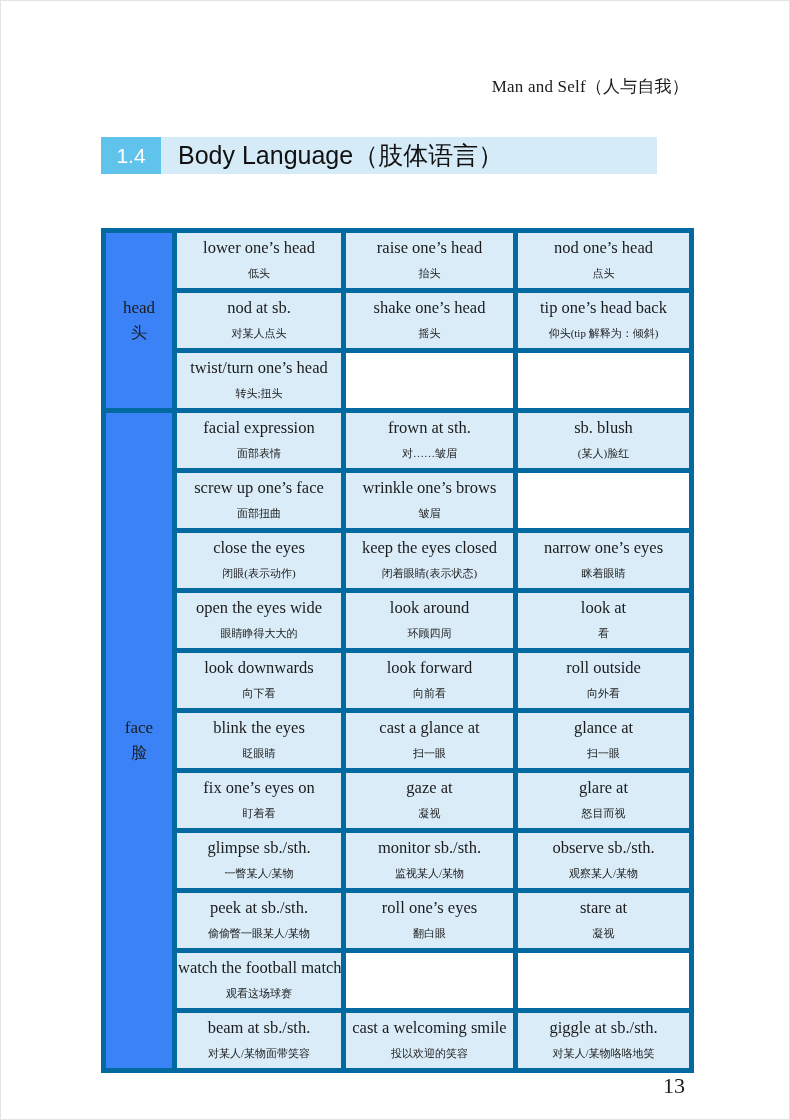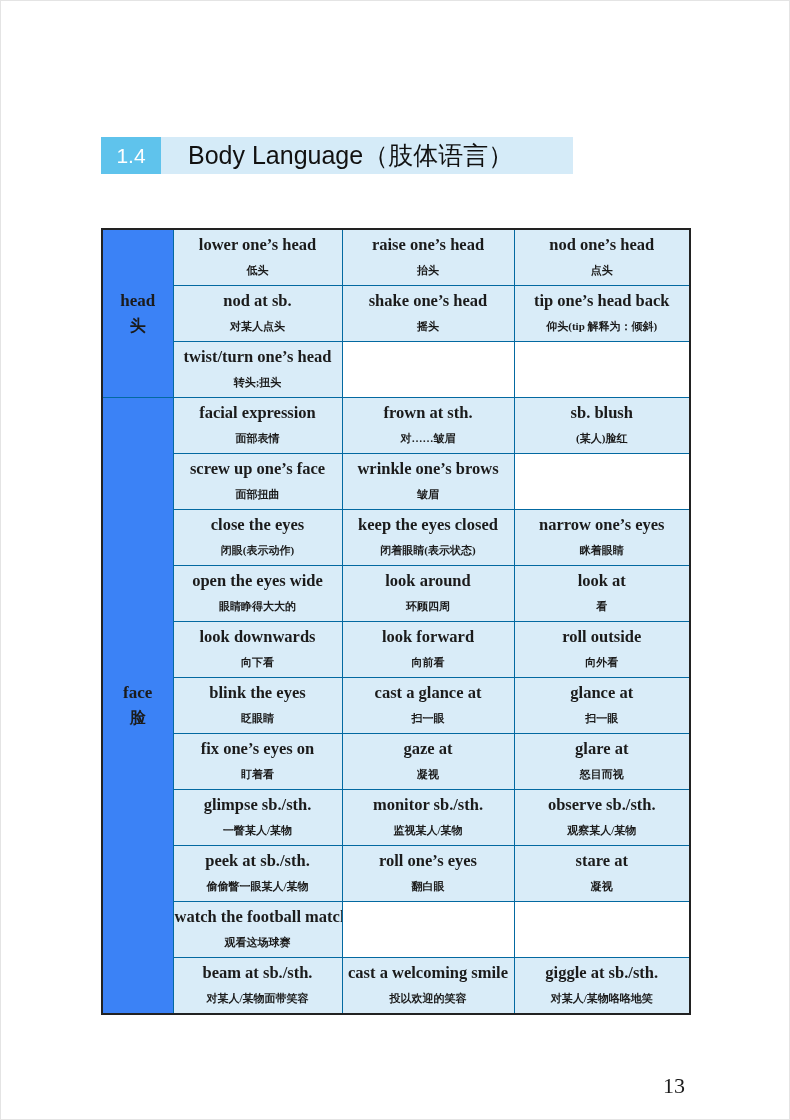--- a/index.html
+++ b/index.html
@@ -22,21 +22,21 @@
     position: absolute;
     top: 74px;
     right: 100px;
     font-size: 17px;
     letter-spacing: 0.2px;
   }
   .section-bar {
     position: absolute;
     left: 100px;
     top: 136px;
-    width: 472px;
+    width: 556px;
     height: 37px;
     background: var(--bar-blue, #d5ebf8);
     display: flex;
     align-items: center;
   }
   .section-num {
     width: 60px;
     height: 37px;
     background: var(--accent-blue, #5fc3ec);
     color: #ffffff;
@@ -44,48 +44,47 @@
     font-size: 21px;
     display: flex;
     align-items: center;
     justify-content: center;
     flex: 0 0 auto;
   }
   .section-title {
     font-family: "Liberation Sans", sans-serif;
     font-size: 25px;
     color: #111111;
-    margin-left: 27px;
+    margin-left: 17px;
     white-space: nowrap;
   }
   .subheading {
     position: absolute;
     left: 100px;
     top: 191px;
     font-family: "Liberation Sans", sans-serif;
     font-size: 18px;
     color: #141414;
   }
   table.expr {
     position: absolute;
     left: 100px;
     top: 227px;
     width: 588px;
     border-collapse: collapse;
     table-layout: fixed;
     border: 2px solid #222222;
   }
   table.expr td {
-    border: 1px solid #0369a1;
+    border: 5px solid #0369a1;
     height: 53px;
     text-align: center;
     vertical-align: middle;
     padding: 1px 1px;
     overflow: hidden;
-    font-weight: bold;
   }
   td.filled { background: var(--cell-blue, #d9ecf8); }
   td.empty  { background: #ffffff; }
   td.label  { background: #3b82f6; }
   .en {
     font-size: 16.5px;
     line-height: 25px;
     white-space: nowrap;
   }
   .zh {
@@ -100,20 +99,21 @@
     top: 1072px;
     right: 104px;
     font-size: 22px;
   }
 </style>
 </head>
 <body>
 
 <div class="page">
 
+  <div class="running-header">Man and Self（人与自我）</div>
 
   <div class="section-bar">
     <div class="section-num">1.4</div>
     <div class="section-title">Body Language（肢体语言）</div>
   </div>
 
 
   <table class="expr">
     <colgroup>
       <col style="width:71px">

